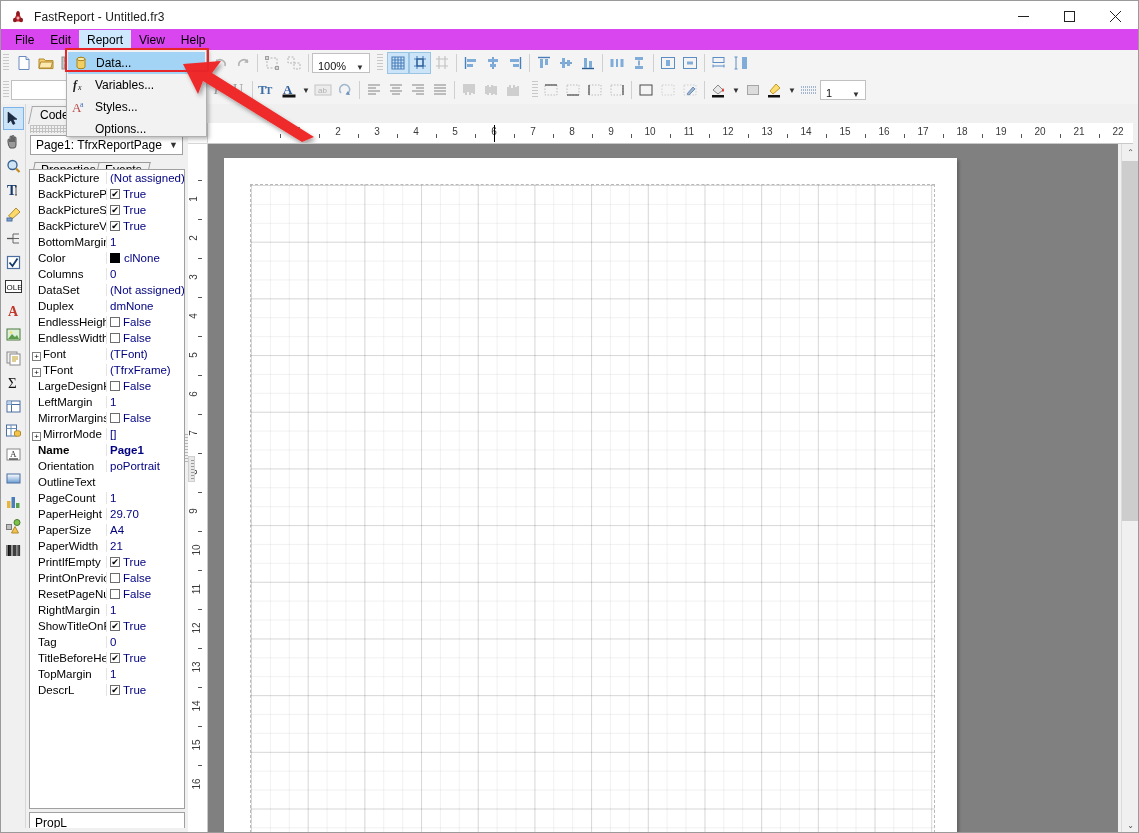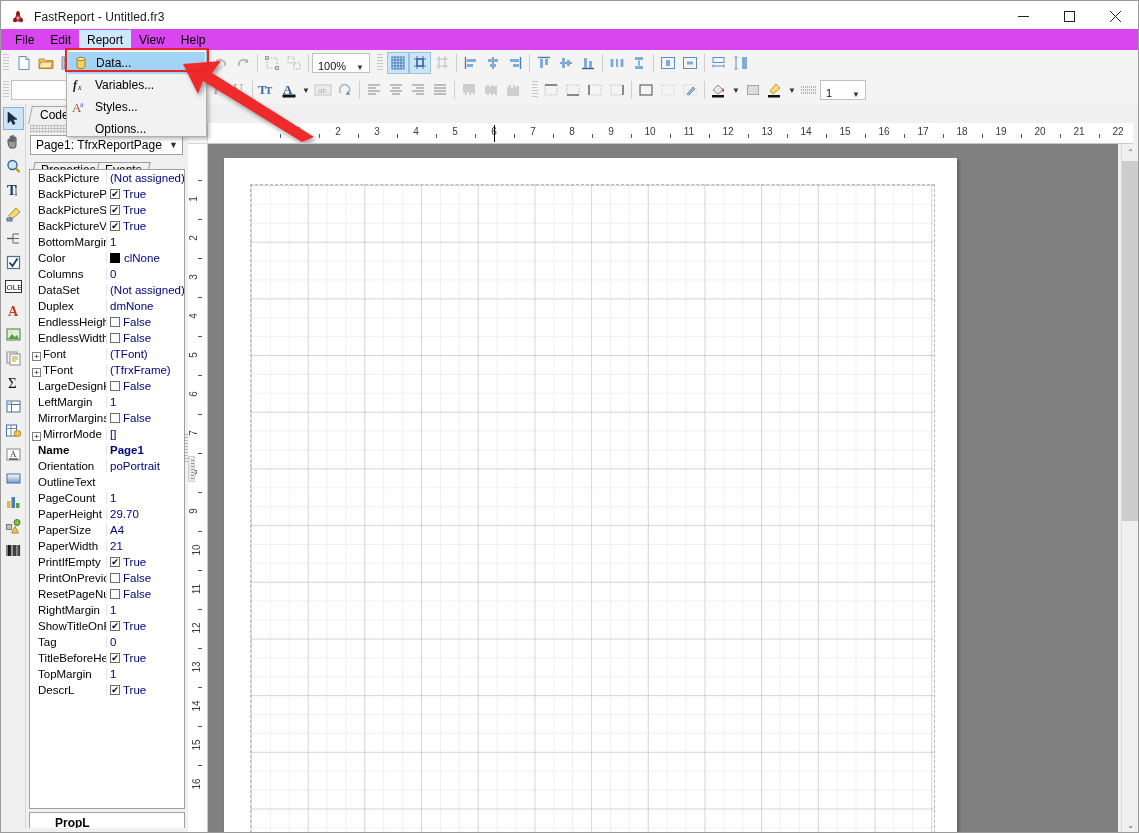--- a/index.html
+++ b/index.html
@@ -195,21 +195,21 @@
     position: absolute; left: 159px; top: 330px;
     width: 4px; height: 30px;
     background: repeating-linear-gradient(to bottom, #b5b5b5 0 1px, transparent 1px 3px);
   }
   .desc-pane {
     position: absolute; left: 3px; top: 708px;
     width: 156px; height: 60px;
     background: #fff; border: 1px solid #a0a0a0;
     padding: 3px 5px; font-size: 12px; color: #000;
   }
-  .desc-title { font-weight: bold; margin-left: 20px; }
+  .desc-title { font-weight: normal; }
 
   
   .corner-box {
     position: absolute; left: 187px; top: 122px;
     width: 20px; height: 21px; background: #fdfdfd;
     border-right: 1px solid #d7d7d7; border-bottom: 1px solid #d7d7d7;
   }
   .hruler {
     position: absolute; left: 207px; top: 122px;
     width: 925px; height: 21px;

